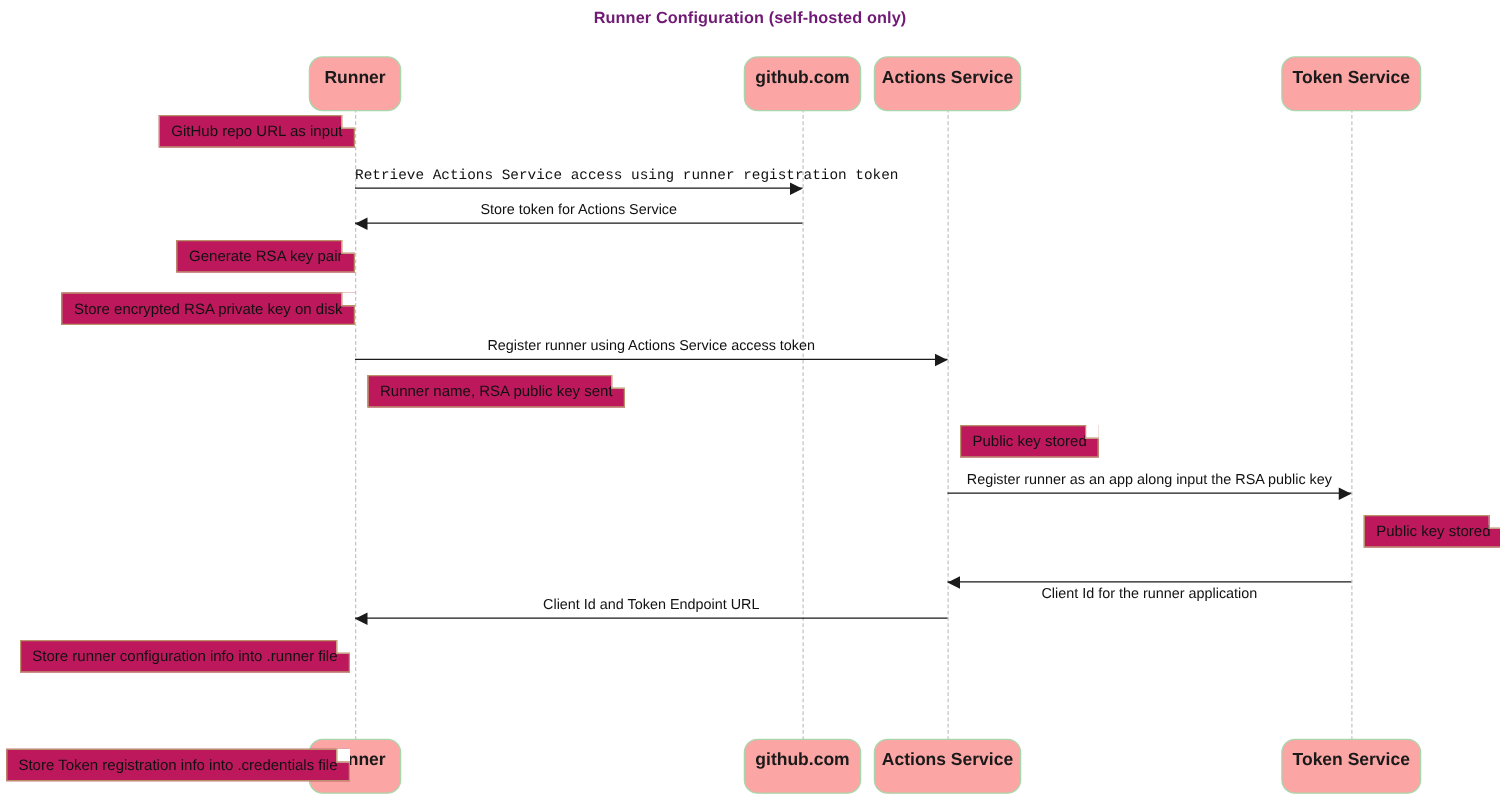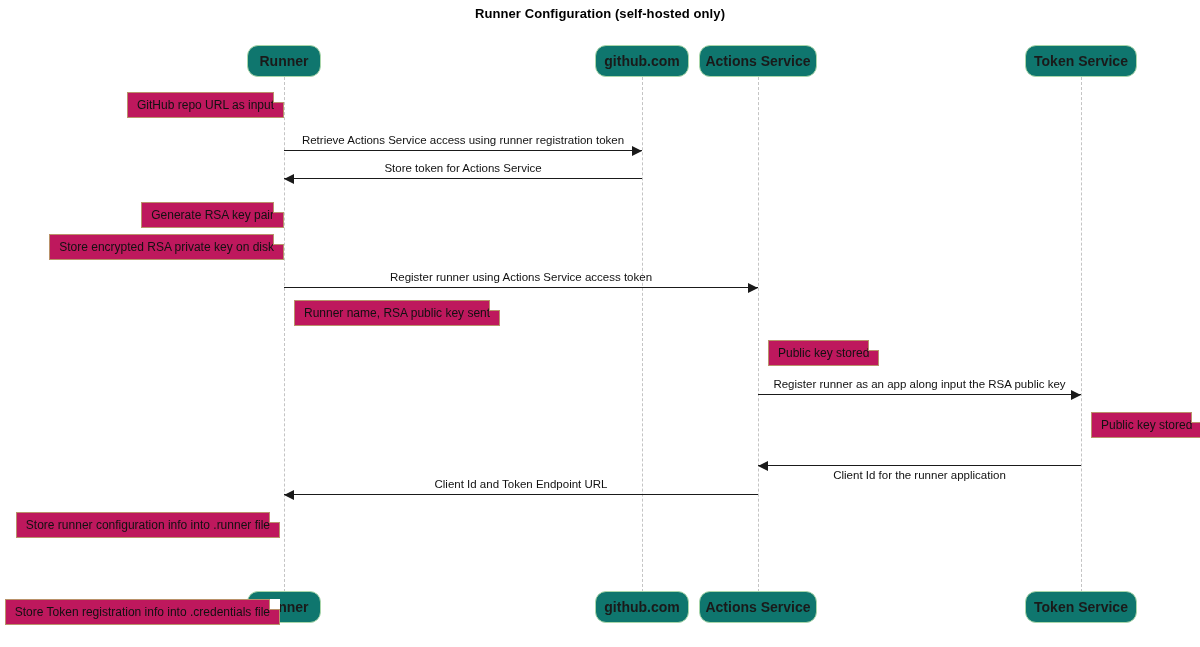--- a/index.html
+++ b/index.html
@@ -19,35 +19,35 @@
     overflow: hidden;
   }
   .diagram-title {
     position: absolute;
     top: 6px;
     left: 0;
     width: 1200px;
     text-align: center;
     font-size: 13px;
     font-weight: bold;
-    color: #000000;
+    color: #701a75;
     letter-spacing: 0.1px;
   }
   .lifeline {
     position: absolute;
     width: 0;
     border-left: 1px dashed #c4c4c4;
   }
   .participant {
     position: absolute;
     box-sizing: border-box;
-    background: #0f766e;
+    background: #fca5a5;
     border: 1px solid #a9d6aa;
     border-radius: 11px;
-    height: 32px;
+    height: 44px;
     line-height: 30px;
     text-align: center;
     font-size: 14px;
     font-weight: bold;
     color: #1a1a1a;
     white-space: nowrap;
   }
   .note {
     position: absolute;
     box-sizing: border-box;
@@ -112,21 +112,21 @@
   <div class="participant" style="left:247px; top:45px; width:74px;">Runner</div>
   <div class="participant" style="left:595px; top:45px; width:94px;">github.com</div>
   <div class="participant" style="left:699px; top:45px; width:118px;">Actions Service</div>
   <div class="participant" style="left:1025px; top:45px; width:112px;">Token Service</div>
 
   <div class="participant" style="left:247px; top:591px; width:74px;">Runner</div>
   <div class="participant" style="left:595px; top:591px; width:94px;">github.com</div>
   <div class="participant" style="left:699px; top:591px; width:118px;">Actions Service</div>
   <div class="participant" style="left:1025px; top:591px; width:112px;">Token Service</div>
 
-  <div class="msg-label" style="left:284px; top:134px; width:358px;">Retrieve Actions Service access using runner registration token</div>
+  <div class="msg-label" style="left:284px; top:134px; width:358px;font-family:Liberation Mono, monospace;">Retrieve Actions Service access using runner registration token</div>
   <div class="msg" style="left:284px; top:150px; width:358px;"></div>
   <div class="arrowhead right" style="left:632px; top:145.5px;"></div>
 
   <div class="msg-label" style="left:284px; top:162px; width:358px;">Store token for Actions Service</div>
   <div class="msg" style="left:284px; top:178px; width:358px;"></div>
   <div class="arrowhead left" style="left:284px; top:173.5px;"></div>
 
   <div class="msg-label" style="left:284px; top:271px; width:474px;">Register runner using Actions Service access token</div>
   <div class="msg" style="left:284px; top:287px; width:474px;"></div>
   <div class="arrowhead right" style="left:748px; top:282.5px;"></div>
@@ -141,21 +141,21 @@
 
   <div class="msg-label" style="left:284px; top:478px; width:474px;">Client Id and Token Endpoint URL</div>
   <div class="msg" style="left:284px; top:494px; width:474px;"></div>
   <div class="arrowhead left" style="left:284px; top:489.5px;"></div>
 
   <div class="note" style="right:916px; top:92px;">
     <span>GitHub repo URL as input</span>
     <span class="fold"></span>
   </div>
 
-  <div class="note" style="right:916px; top:192px;margin-top:10px;">
+  <div class="note" style="right:916px; top:192px;">
     <span>Generate RSA key pair</span>
     <span class="fold"></span>
   </div>
 
   <div class="note" style="right:916px; top:234px;">
     <span>Store encrypted RSA private key on disk</span>
     <span class="fold"></span>
   </div>
 
   <div class="note" style="left:294px; top:300px;text-align:right;">

